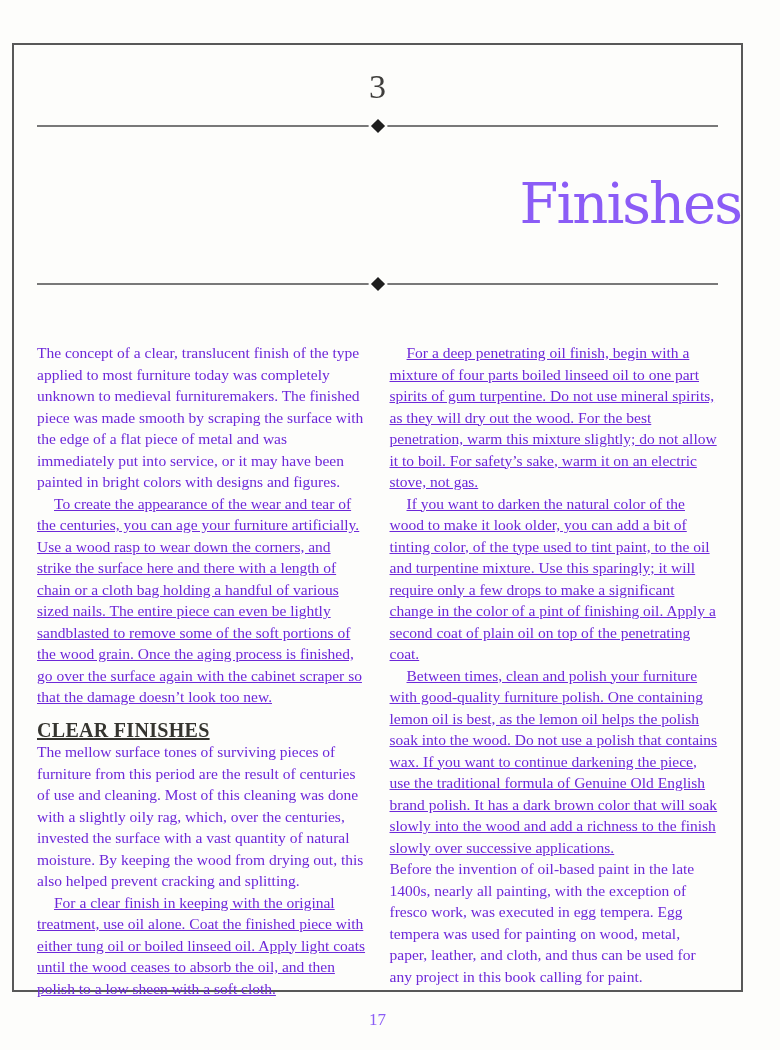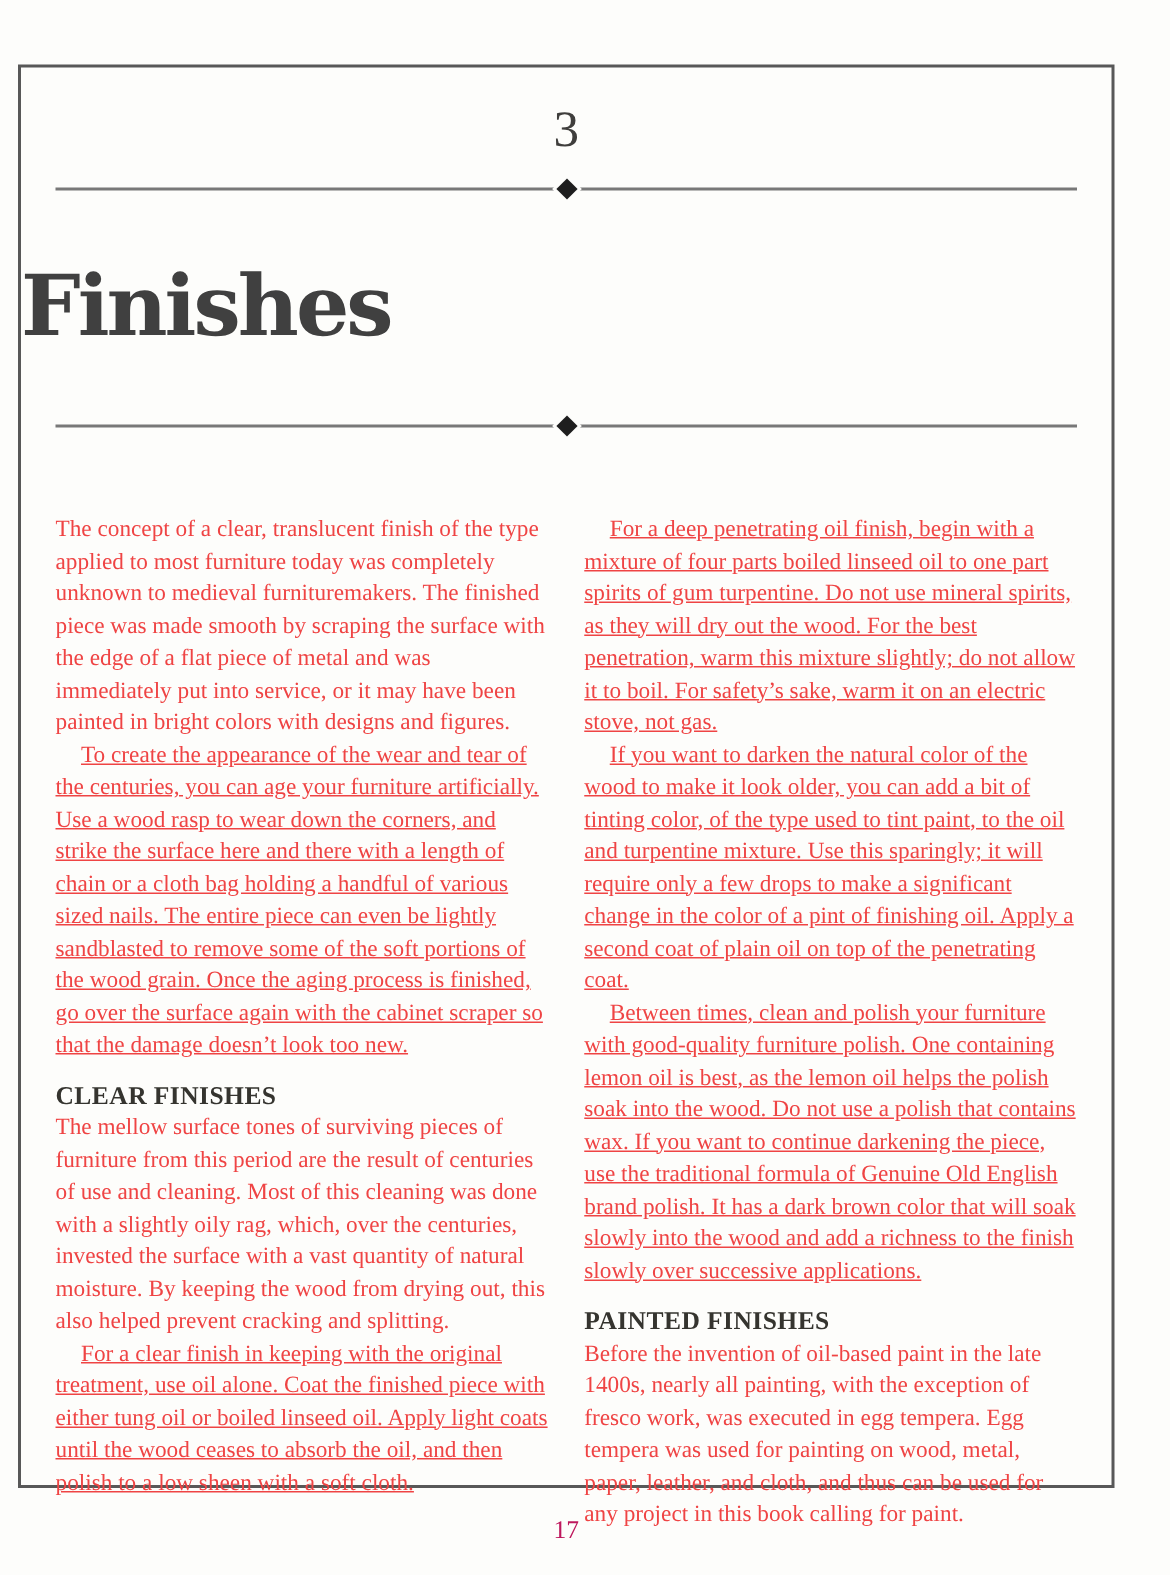--- a/index.html
+++ b/index.html
@@ -56,64 +56,65 @@
     height: 10px;
     background: #1e1e1e;
     transform: translate(-50%, -50%) rotate(45deg);
     box-shadow: 0 0 0 2px #fdfdfb;
   }
   .chapter-title {
     position: absolute;
     top: 126px;
     left: 0;
     width: 100%;
-    text-align: left;
+    text-align: right;
     font-family: "DejaVu Serif", serif;
-    font-weight: bold;
+    font-weight: normal;
     font-size: 56px;
     line-height: 66px;
     letter-spacing: -2px;
-    color: #404040;
+    color: #8b5cf6;
   }
   .columns {
     position: absolute;
     top: 297px;
     left: 23px;
     right: 23px;
     display: flex;
     gap: 24px;
   }
   .col {
     flex: 1 1 0;
     min-width: 0;
   }
   .body-para {
     margin: 0;
     font-size: 15.5px;
     line-height: 21.5px;
     text-align: left;
-    color: #ef4444;
+    color: #6d28d9;
   }
   .body-para.indent { text-indent: 17px; text-decoration: underline; }
   .section-heading {
     margin: 12px 0 0 0;
-    font-size: 17px;
+    font-size: 20px;
     line-height: 21.5px;
     font-weight: bold;
     letter-spacing: 0.3px;
     color: #35342f;
+    text-decoration: underline;
   }
   .page-number {
     position: absolute;
     left: 12px;
     top: 1010px;
     width: 731px;
     text-align: center;
     font-size: 17px;
-    color: #be185d;
+    color: #8b5cf6;
   }
 </style>
 </head>
 <body>
 
 <div class="page">
   <div class="frame">
 
     <div class="chapter-number">3</div>
 
@@ -134,21 +135,20 @@
         <p class="body-para indent">To create the appearance of the wear and tear of the centuries, you can age your furniture artificially. Use a wood rasp to wear down the corners, and strike the surface here and there with a length of chain or a cloth bag holding a handful of various sized nails. The entire piece can even be lightly sandblasted to remove some of the soft portions of the wood grain. Once the aging process is finished, go over the surface again with the cabinet scraper so that the damage doesn’t look too new.</p>
         <h3 class="section-heading">CLEAR FINISHES</h3>
         <p class="body-para">The mellow surface tones of surviving pieces of furniture from this period are the result of centuries of use and cleaning. Most of this cleaning was done with a slightly oily rag, which, over the centuries, invested the surface with a vast quantity of natural moisture. By keeping the wood from drying out, this also helped prevent cracking and splitting.</p>
         <p class="body-para indent">For a clear finish in keeping with the original treatment, use oil alone. Coat the finished piece with either tung oil or boiled linseed oil. Apply light coats until the wood ceases to absorb the oil, and then polish to a low sheen with a soft cloth.</p>
       </div>
 
       <div class="col">
         <p class="body-para indent">For a deep penetrating oil finish, begin with a mixture of four parts boiled linseed oil to one part spirits of gum turpentine. Do not use mineral spirits, as they will dry out the wood. For the best penetration, warm this mixture slightly; do not allow it to boil. For safety’s sake, warm it on an electric stove, not gas.</p>
         <p class="body-para indent">If you want to darken the natural color of the wood to make it look older, you can add a bit of tinting color, of the type used to tint paint, to the oil and turpentine mixture. Use this sparingly; it will require only a few drops to make a significant change in the color of a pint of finishing oil. Apply a second coat of plain oil on top of the penetrating coat.</p>
         <p class="body-para indent">Between times, clean and polish your furniture with good-quality furniture polish. One containing lemon oil is best, as the lemon oil helps the polish soak into the wood. Do not use a polish that contains wax. If you want to continue darkening the piece, use the traditional formula of Genuine Old English brand polish. It has a dark brown color that will soak slowly into the wood and add a richness to the finish slowly over successive applications.</p>
-        <h3 class="section-heading">PAINTED FINISHES</h3>
         <p class="body-para">Before the invention of oil-based paint in the late 1400s, nearly all painting, with the exception of fresco work, was executed in egg tempera. Egg tempera was used for painting on wood, metal, paper, leather, and cloth, and thus can be used for any project in this book calling for paint.</p>
 
       </div>
 
     </div>
   </div>
 
   <div class="page-number">17</div>
 </div>
 

